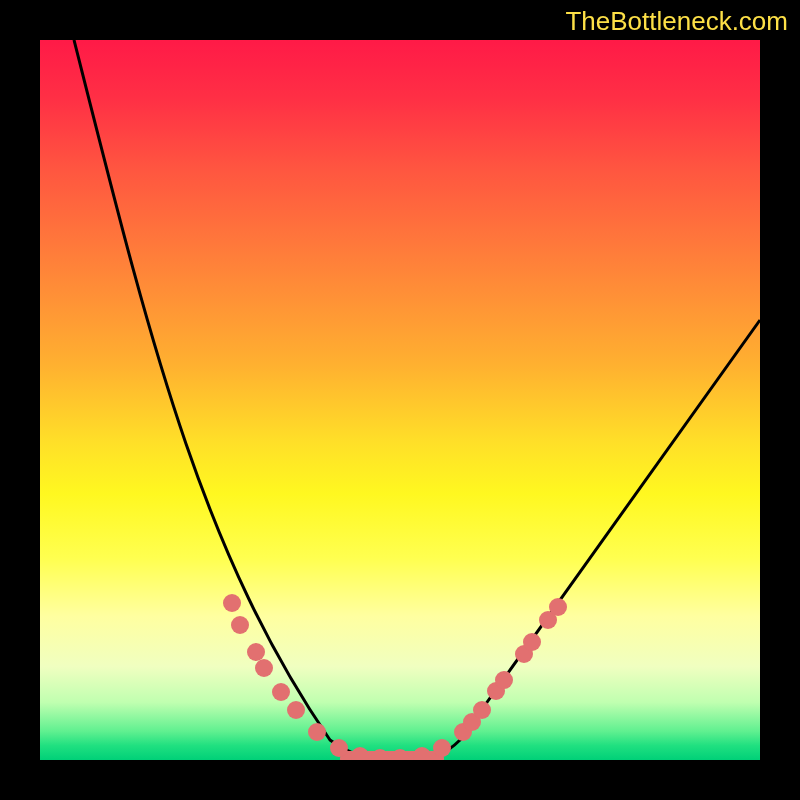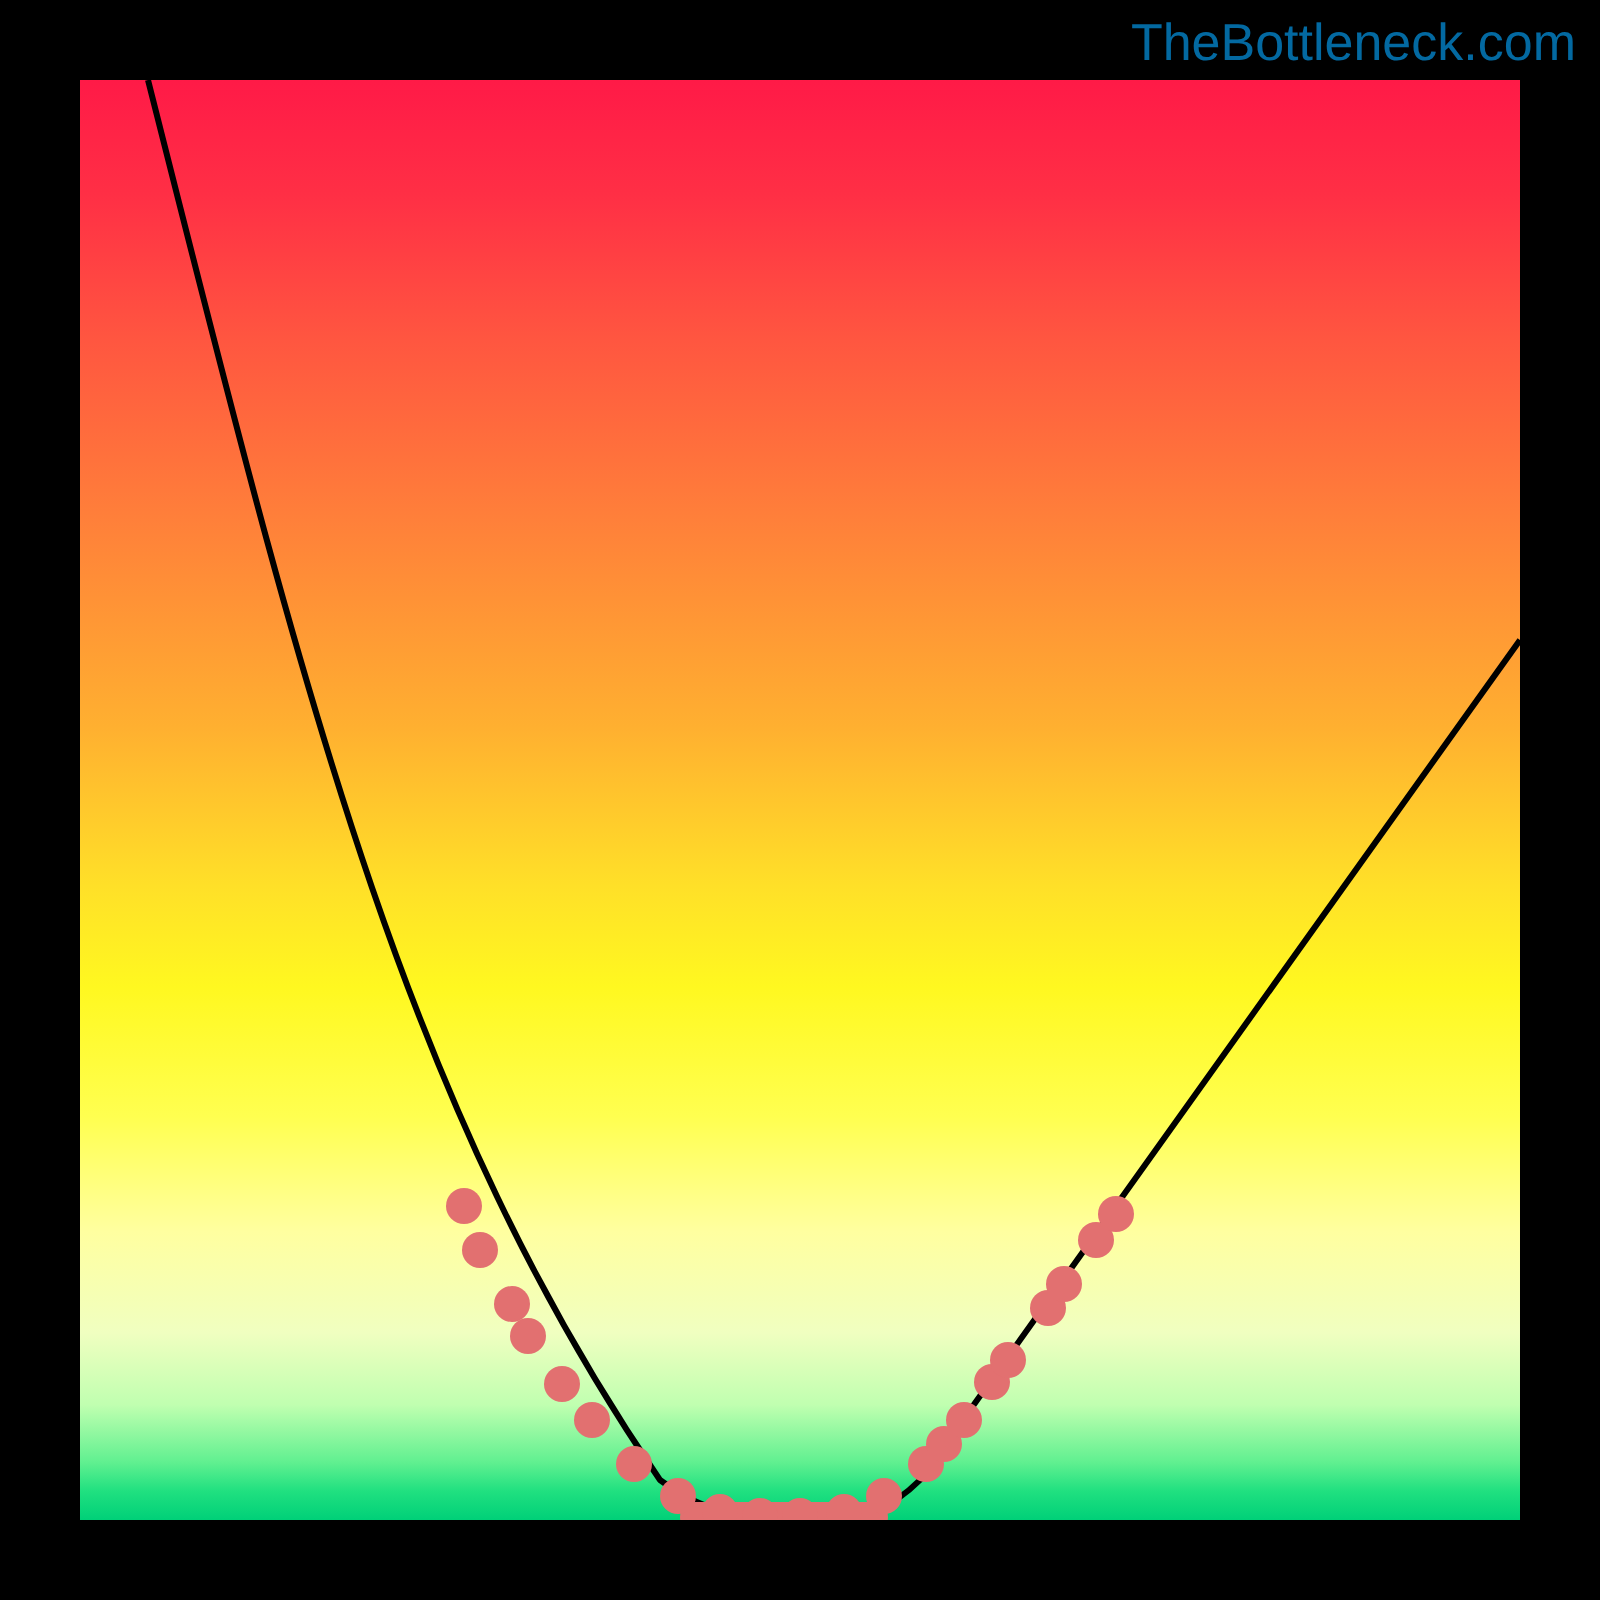--- a/index.html
+++ b/index.html
@@ -8,21 +8,21 @@
     width: 800px;
     height: 800px;
     background: #000;
     position: relative;
     overflow: hidden;
   }
   .watermark {
     position: absolute;
     top: 6px;
     right: 12px;
-    color: #0369a1;
+    color: #fde047;
     font-family: Arial, sans-serif;
     font-size: 26px;
     font-weight: 500;
     z-index: 10;
   }
   .plot-area {
     position: absolute;
     left: 40px;
     top: 40px;
     width: 720px;

